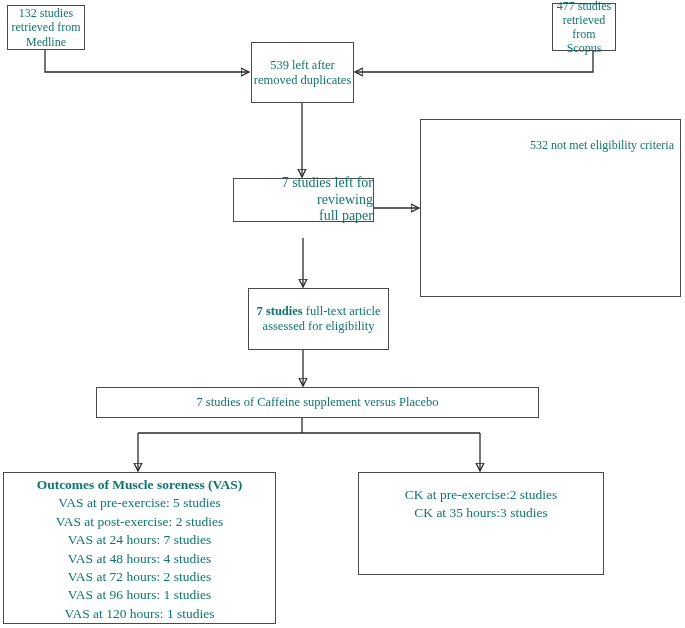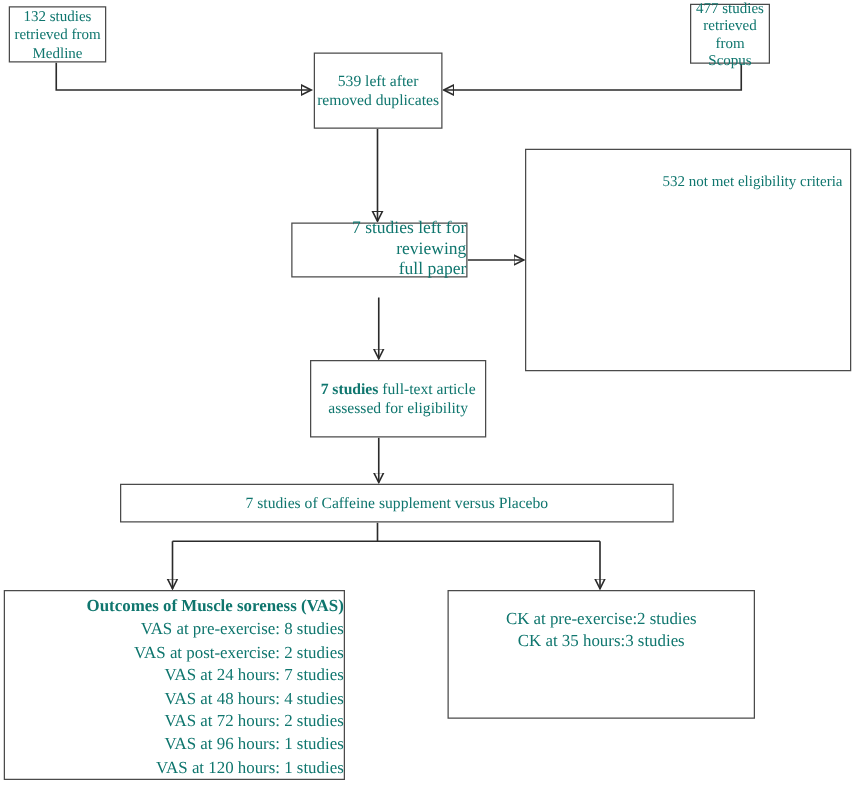--- a/index.html
+++ b/index.html
@@ -54,21 +54,20 @@
     padding-left: 9px;
     margin-bottom: 2.5px;
     line-height: 1.28;
   }
 
   #box-vas {
     left: 3px; top: 472px; width: 273px; height: 152px;
     display: block;
     font-size: 13.5px;
     padding-top: 3px;
-    text-align: right;
   }
   #box-vas .stat-line, #box-ck .stat-line { line-height: 18.4px; }
   #box-ck {
     left: 358px; top: 472px; width: 246px; height: 103px;
     display: block;
     font-size: 13.5px;
     padding-top: 13px;
   }
   .box-title { font-weight: bold; line-height: 18.4px; }
   .bold { font-weight: bold; }
@@ -136,21 +135,21 @@
     <div class="txt"><span class="bold">7 studies</span><span> full-text article
 assessed for eligibility</span></div>
   </div>
 
   <div class="box" id="box-wide">
     <div class="txt">7 studies of Caffeine supplement versus Placebo</div>
   </div>
 
   <div class="box" id="box-vas">
     <div class="box-title">Outcomes of Muscle soreness (VAS)</div>
-    <div class="stat-line">VAS at pre-exercise: 8 studies</div>
+    <div class="stat-line">VAS at pre-exercise: 5 studies</div>
     <div class="stat-line">VAS at post-exercise: 2 studies</div>
     <div class="stat-line">VAS at 24 hours: 7 studies</div>
     <div class="stat-line">VAS at 48 hours: 4 studies</div>
     <div class="stat-line">VAS at 72 hours: 2 studies</div>
     <div class="stat-line">VAS at 96 hours: 1 studies</div>
     <div class="stat-line">VAS at 120 hours: 1 studies</div>
   </div>
 
   <div class="box" id="box-ck">
     <div class="stat-line">CK at pre-exercise:2 studies</div>

